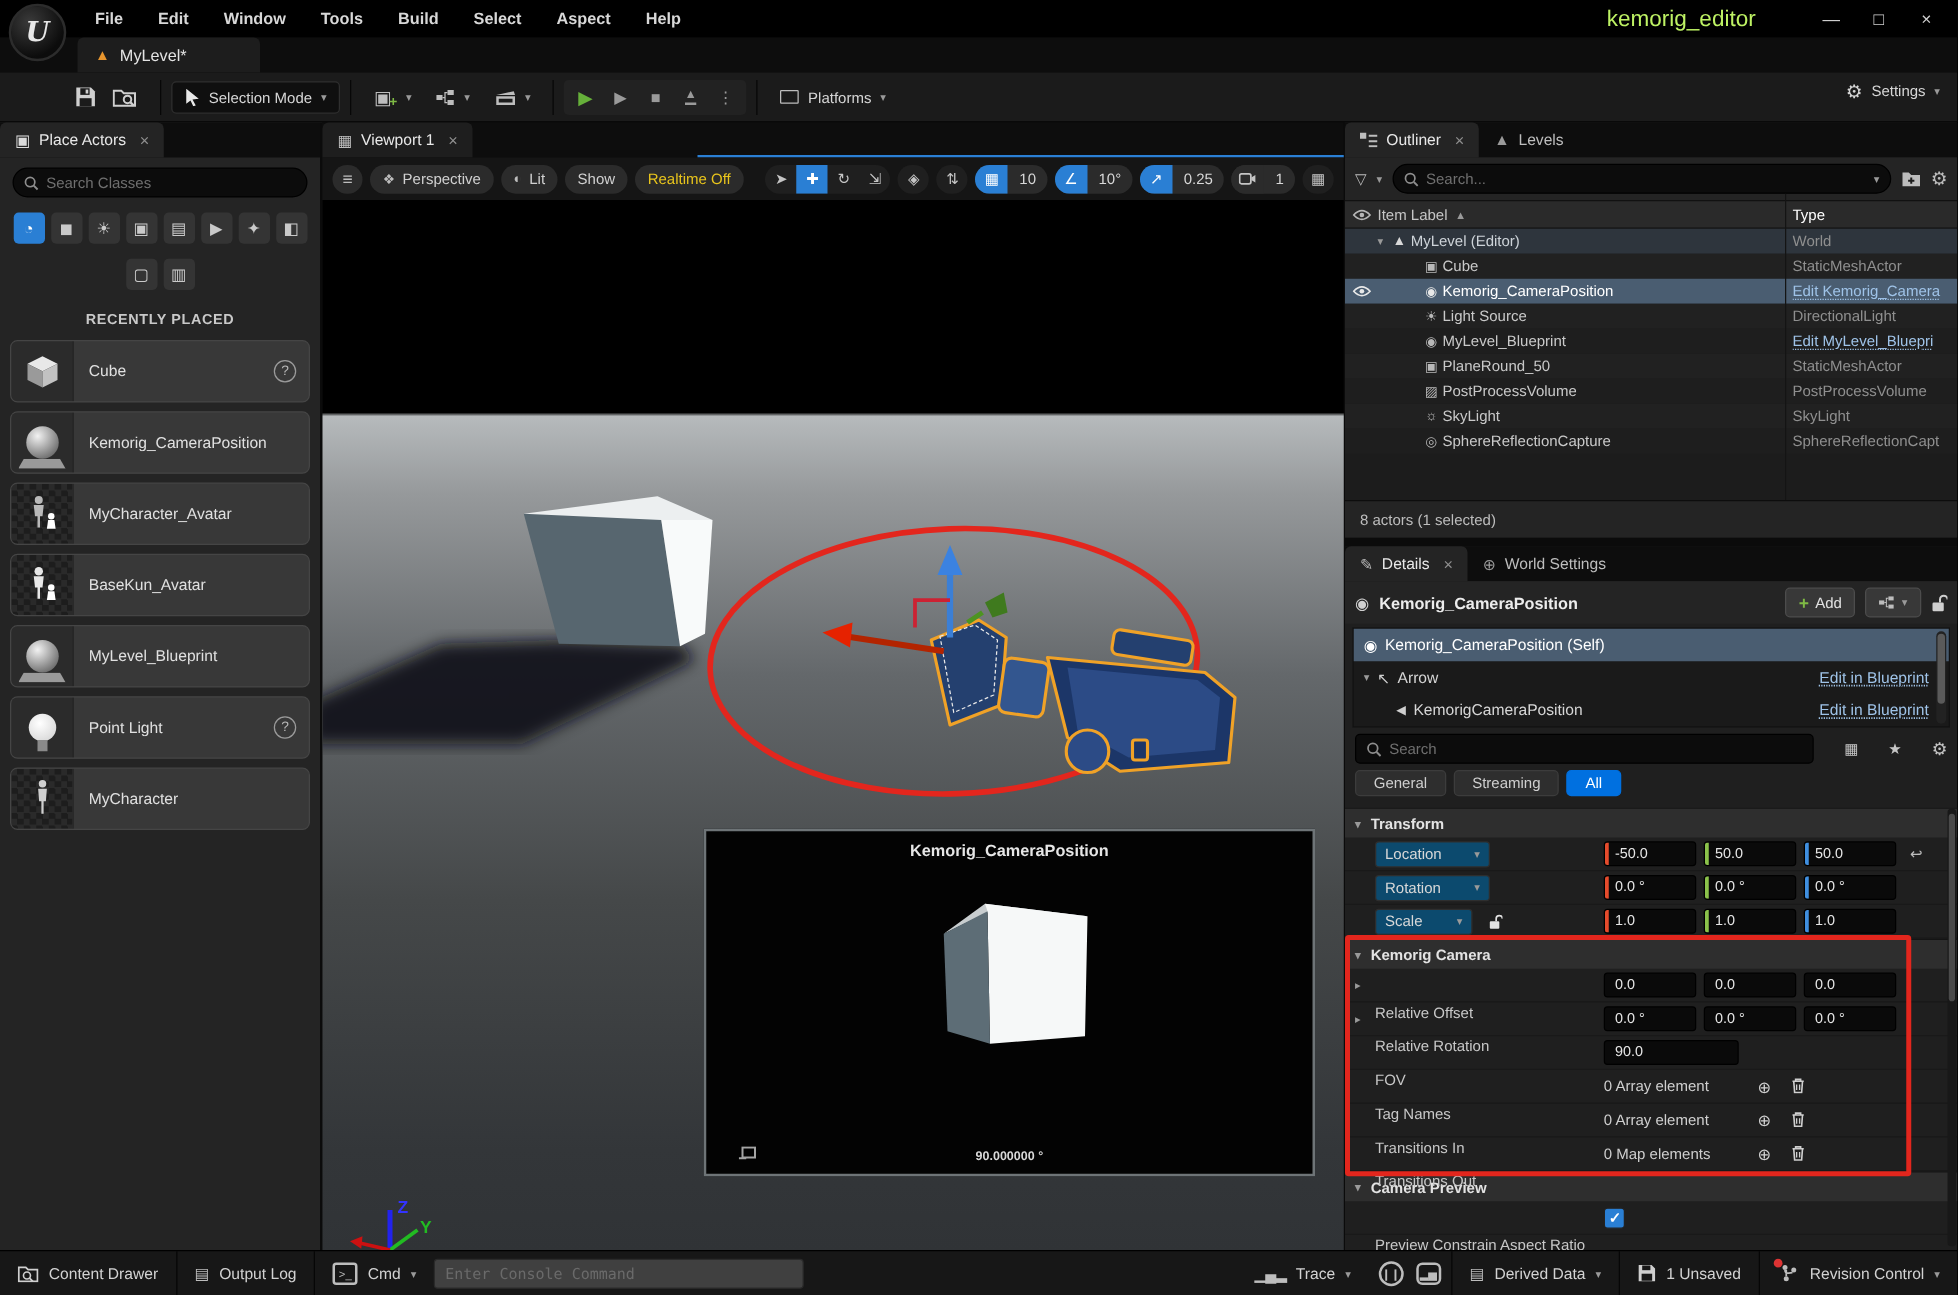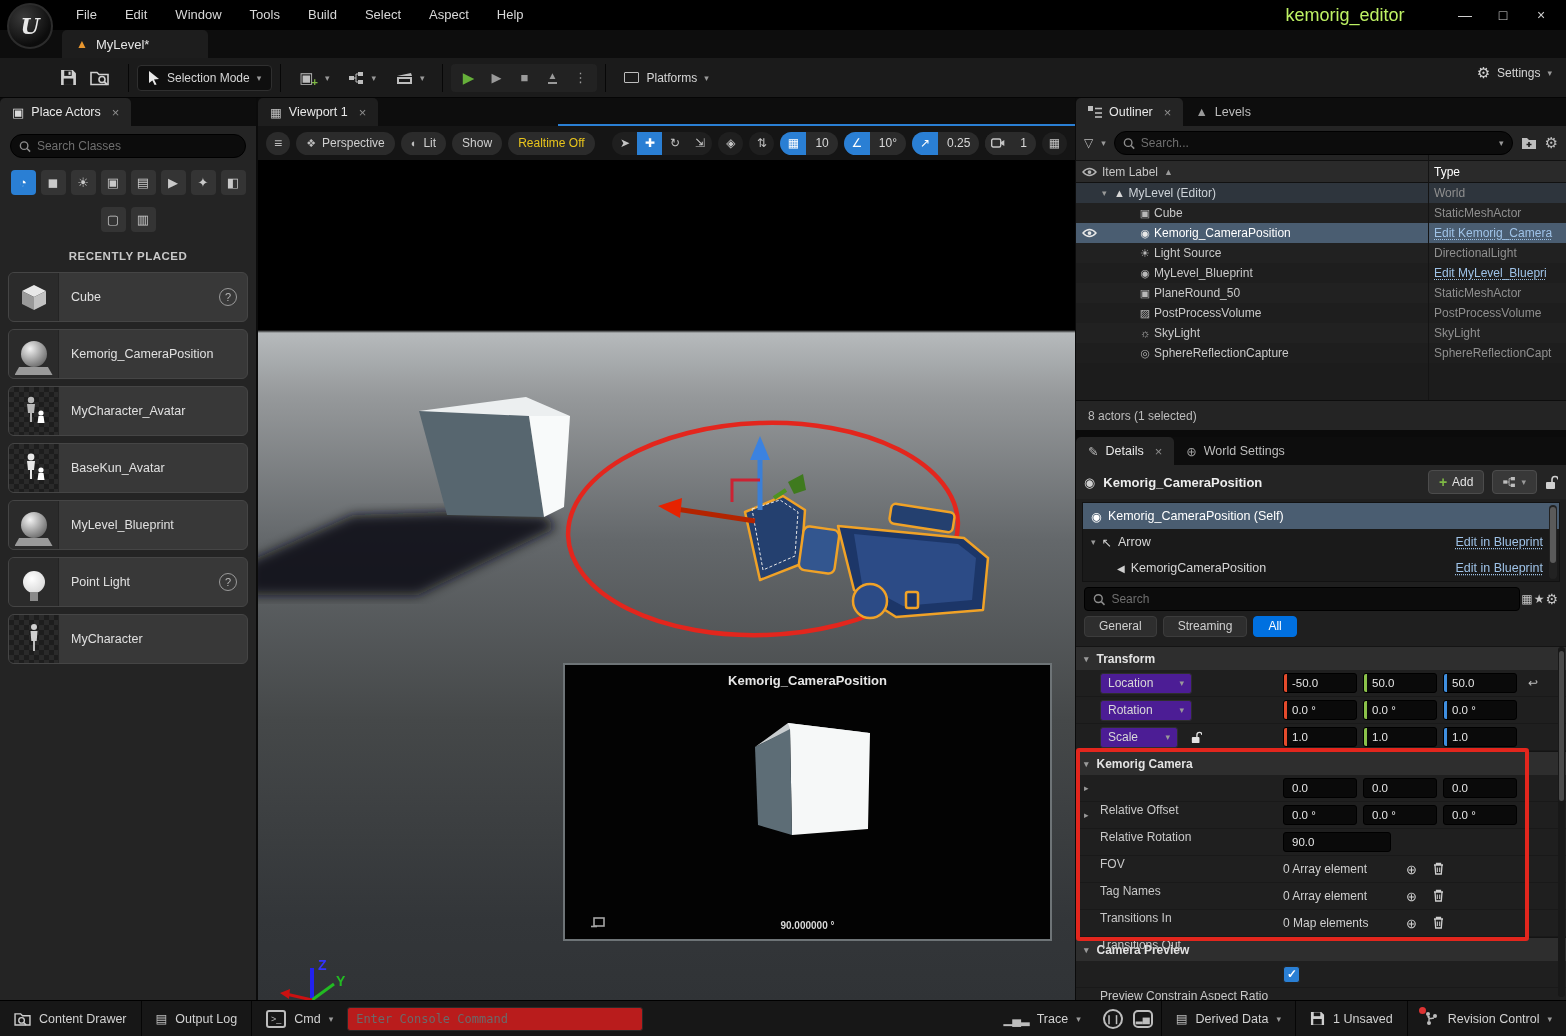--- a/index.html
+++ b/index.html
@@ -3,21 +3,21 @@
 <meta charset="utf-8">
 <style>
   * { margin:0; padding:0; box-sizing:border-box; }
   html,body { background:#000; }
   body { font-family:"Liberation Sans", sans-serif; font-size:12px; color:#cfcfcf; }
   .app { position:relative; width:1566px; height:1036px; background:#0b0b0b; overflow:hidden; }
   .abs { position:absolute; }
 
   
   .titlebar { position:absolute; left:0; top:0; width:1566px; height:30px; background:#000; display:flex; align-items:center; }
-  .menu { display:flex; margin-left:62px; }
+  .menu { display:flex; margin-left:62px;font-weight:bold; }
   .menu-item { padding:0 14px; line-height:30px; color:#d8d8d8; font-size:13px; cursor:default; }
   .win-title { position:absolute; left:1240px; top:0; width:210px; line-height:30px; text-align:center; color:#bef264; font-size:18px; }
   .win-btns { position:absolute; right:6px; top:0; display:flex; }
   .win-btn { width:38px; line-height:30px; text-align:center; color:#cfcfcf; font-size:14px; }
   .logo { position:absolute; left:7px; top:3px; width:46px; height:46px; border-radius:50%; background:radial-gradient(circle at 35% 30%, #3a3a3a, #0c0c0c 70%); border:2px solid #2c2c2c; z-index:30; display:flex; align-items:center; justify-content:center; color:#e8e8e8; font-family:"DejaVu Serif", serif; font-size:22px; font-weight:bold; font-style:italic; }
   .tabstrip { position:absolute; left:0; top:30px; width:1566px; height:28px; background:#0d0d0d; }
   .leveltab { position:absolute; left:62px; top:30px; height:28px; width:146px; background:#1d1d1d; border-radius:5px 5px 0 0; display:flex; align-items:center; padding-left:14px; gap:8px; color:#e4e4e4; font-size:13px; }
   .leveltab .lvl-ico { color:#e8962e; font-size:12px; }
   .toolbar { position:absolute; left:0; top:58px; width:1566px; height:40px; background:#1b1b1b; border-bottom:1px solid #050505; display:flex; align-items:center; }
   .tb-sep { width:1px; height:28px; background:#070707; margin:0 8px; }
@@ -99,48 +99,48 @@
   .dt-header { height:34px; display:flex; align-items:center; padding:0 8px; gap:8px; background:#242424; }
   .dt-name { font-weight:bold; font-size:13px; color:#ececec; flex:1; white-space:nowrap; overflow:hidden; }
   .btn { height:24px; background:#383838; border:1px solid #4c4c4c; border-radius:4px; display:flex; align-items:center; gap:5px; padding:0 10px; color:#e2e2e2; }
   .btn .plus { color:#7fba45; font-weight:bold; font-size:14px; }
   .tree { margin:3px 6px; background:#1a1a1a; border:1px solid #121212; position:relative; }
   .tree-row { height:26px; display:flex; align-items:center; padding:0 8px; gap:6px; font-size:12.5px; color:#d6d6d6; position:relative; }
   .tree-row.sel { background:#4a5d71; color:#fff; }
   .tree-link { position:absolute; right:16px; }
   .tree-sb { position:absolute; right:2px; top:2px; width:8px; height:74px; background:#222; border-radius:4px; }
   .tree-sb::after { content:""; position:absolute; left:1px; top:2px; width:6px; height:56px; background:#5a5a5a; border-radius:3px; }
-  .dt-search { display:flex; align-items:center; gap:1px; padding:2px 8px; height:28px; }
+  .dt-search { display:flex; align-items:center; gap:24px; padding:2px 8px; height:28px; }
   .chips { display:flex; gap:6px; padding:2px 8px; height:26px; align-items:center; }
   .chip { height:21px; padding:0 14px; background:#2e2e2e; border:1px solid #3c3c3c; border-radius:4px; display:flex; align-items:center; color:#cfcfcf; }
   .chip.active { background:#0070e0; border-color:#0070e0; color:#fff; }
   .sect-hdr { height:24px; background:#2e2e2e; border-top:1px solid #141414; display:flex; align-items:center; gap:8px; padding-left:8px; font-weight:bold; color:#e3e3e3; }
   .sect-hdr .glyph { color:#9a9a9a; font-size:9px; }
   .prow { height:27px; border-bottom:1px solid #191919; display:flex; align-items:center; position:relative; color:#c8c8c8; }
   .prow .pname { padding-left:24px;margin-top:44px; }
   .prow .exp { position:absolute; left:8px; color:#9a9a9a; font-size:9px; }
-  .pill-dd { position:absolute; left:24px; width:92px; height:21px; background:#4c1d95; border:1px solid #2e2e2e; border-radius:3px; display:flex; align-items:center; justify-content:space-between; padding:0 7px; color:#d8d8d8; }
+  .pill-dd { position:absolute; left:24px; width:92px; height:21px; background:#0c4a6e; border:1px solid #2e2e2e; border-radius:3px; display:flex; align-items:center; justify-content:space-between; padding:0 7px; color:#d8d8d8; }
   .vbox { position:absolute; width:74px; height:20px; background:#0a0a0a; border:1px solid #000; border-radius:3px; display:flex; align-items:center; padding-left:8px; color:#e6e6e6; font-size:11.5px; overflow:hidden; }
   .vbox .bar { position:absolute; left:0; top:0; bottom:0; width:3px; }
   .bar.x { background:#e54b2c; } .bar.y { background:#8bc24a; } .bar.z { background:#3f8fe0; }
   .v1 { left:207px; } .v2 { left:287px; } .v3 { left:367px; }
   .arr-txt { position:absolute; left:207px; color:#cfcfcf; }
   .arr-icons { position:absolute; left:330px; display:flex; gap:16px; color:#cfcfcf; font-size:13px; }
   .cb { position:absolute; left:207px; width:17px; height:17px; border-radius:3px; background:#333; border:1px solid #222; }
   .cb[data-checked="true"] { background:#2a7fd4; }
   .cb[data-checked="true"]::after { content:"✓"; position:absolute; left:3px; top:0px; color:#fff; font-size:12px; font-weight:bold; }
   .red-rect { position:absolute; left:0px; top:311px; width:453px; height:193px; border:4px solid #e3261d; border-radius:3px; pointer-events:none; z-index:5; }
   .dt-sb { position:absolute; right:1px; top:210px; width:7px; height:350px; background:#181818; border-radius:3px; }
   .dt-sb::after { content:""; position:absolute; left:1px; top:4px; width:5px; height:150px; background:#4a4a4a; border-radius:3px; }
 
   
   .statusbar { position:absolute; left:0; top:1000px; width:1566px; height:36px; background:#171717; border-top:1px solid #000; display:flex; align-items:center; }
   .sb-btn { display:flex; align-items:center; gap:8px; padding:0 14px; height:36px; color:#d2d2d2; font-size:12.5px; }
   .sb-sep { width:1px; height:36px; background:#060606; }
-  .console { width:296px; height:24px; background:#b91c1c; border:1px solid #2a2a2a; border-radius:3px; display:flex; align-items:center; padding:0 8px; }
+  .console { width:296px; height:24px; background:#404040; border:1px solid #2a2a2a; border-radius:3px; display:flex; align-items:center; padding:0 8px; }
   .console input { background:transparent; border:none; outline:none; width:100%; color:#bdbdbd; font-family:"DejaVu Sans Mono",monospace; font-size:12px; }
   .console input::placeholder { color:#6a6a6a; }
   .round-ico { width:20px; height:20px; border:2px solid #bdbdbd; border-radius:50%; display:flex; align-items:center; justify-content:center; font-size:9px; color:#bdbdbd; }
   .sq-ico { width:20px; height:18px; border:2px solid #bdbdbd; border-radius:3px; display:flex; align-items:center; justify-content:center; font-size:9px; color:#bdbdbd; position:relative; }
   .reddot { position:absolute; width:7px; height:7px; background:#d33; border-radius:50%; left:-3px; top:-3px; }
   .monitor { width:15px; height:11px; border:1.5px solid #bdbdbd; border-radius:1px; }
 </style>
 </head>
 <body>
 

